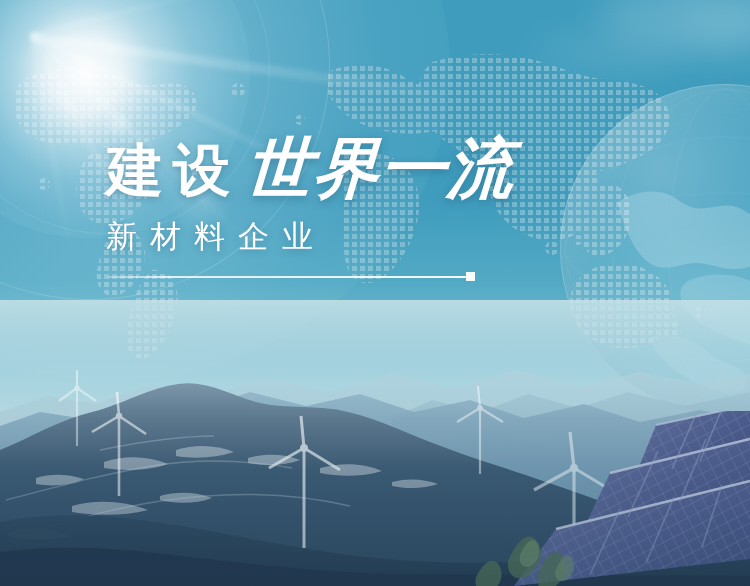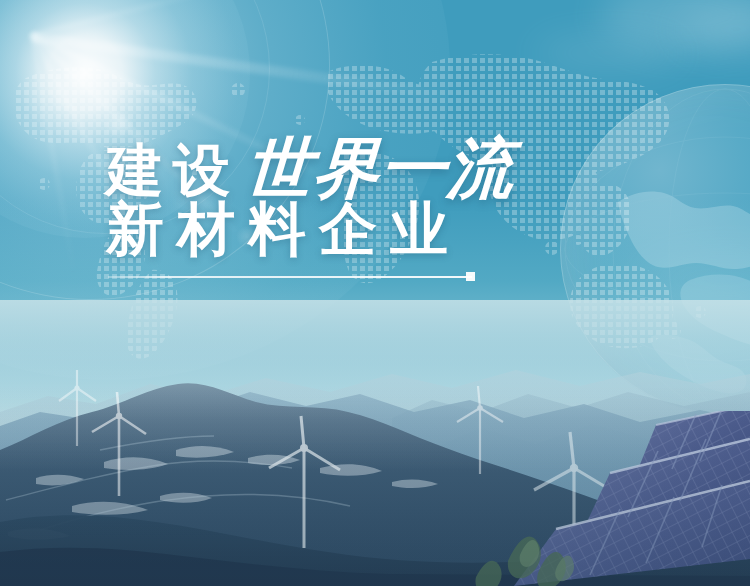--- a/index.html
+++ b/index.html
@@ -180,24 +180,24 @@
   }
   .h-bold{
     font-size:66px;
     font-weight:bold;
     font-style:italic;
     letter-spacing:1px;
     transform:skewX(-3deg);
     text-shadow:0 3px 9px rgba(28,82,110,.38);
   }
   .subline{
-    position:absolute;left:106px;top:200px;
+    position:absolute;left:106px;top:221px;
     color:#ffffff;
-    font-size:58px;
-    font-weight:bold;
+    font-size:31px;
+    font-weight:normal;
     letter-spacing:13px;
     line-height:1;
     white-space:nowrap;
     text-shadow:0 2px 7px rgba(28,82,110,.32);
     pointer-events:auto;
   }
   .rule{
     position:absolute;left:108px;top:276px;
     width:364px;height:2px;
     background:linear-gradient(90deg,

